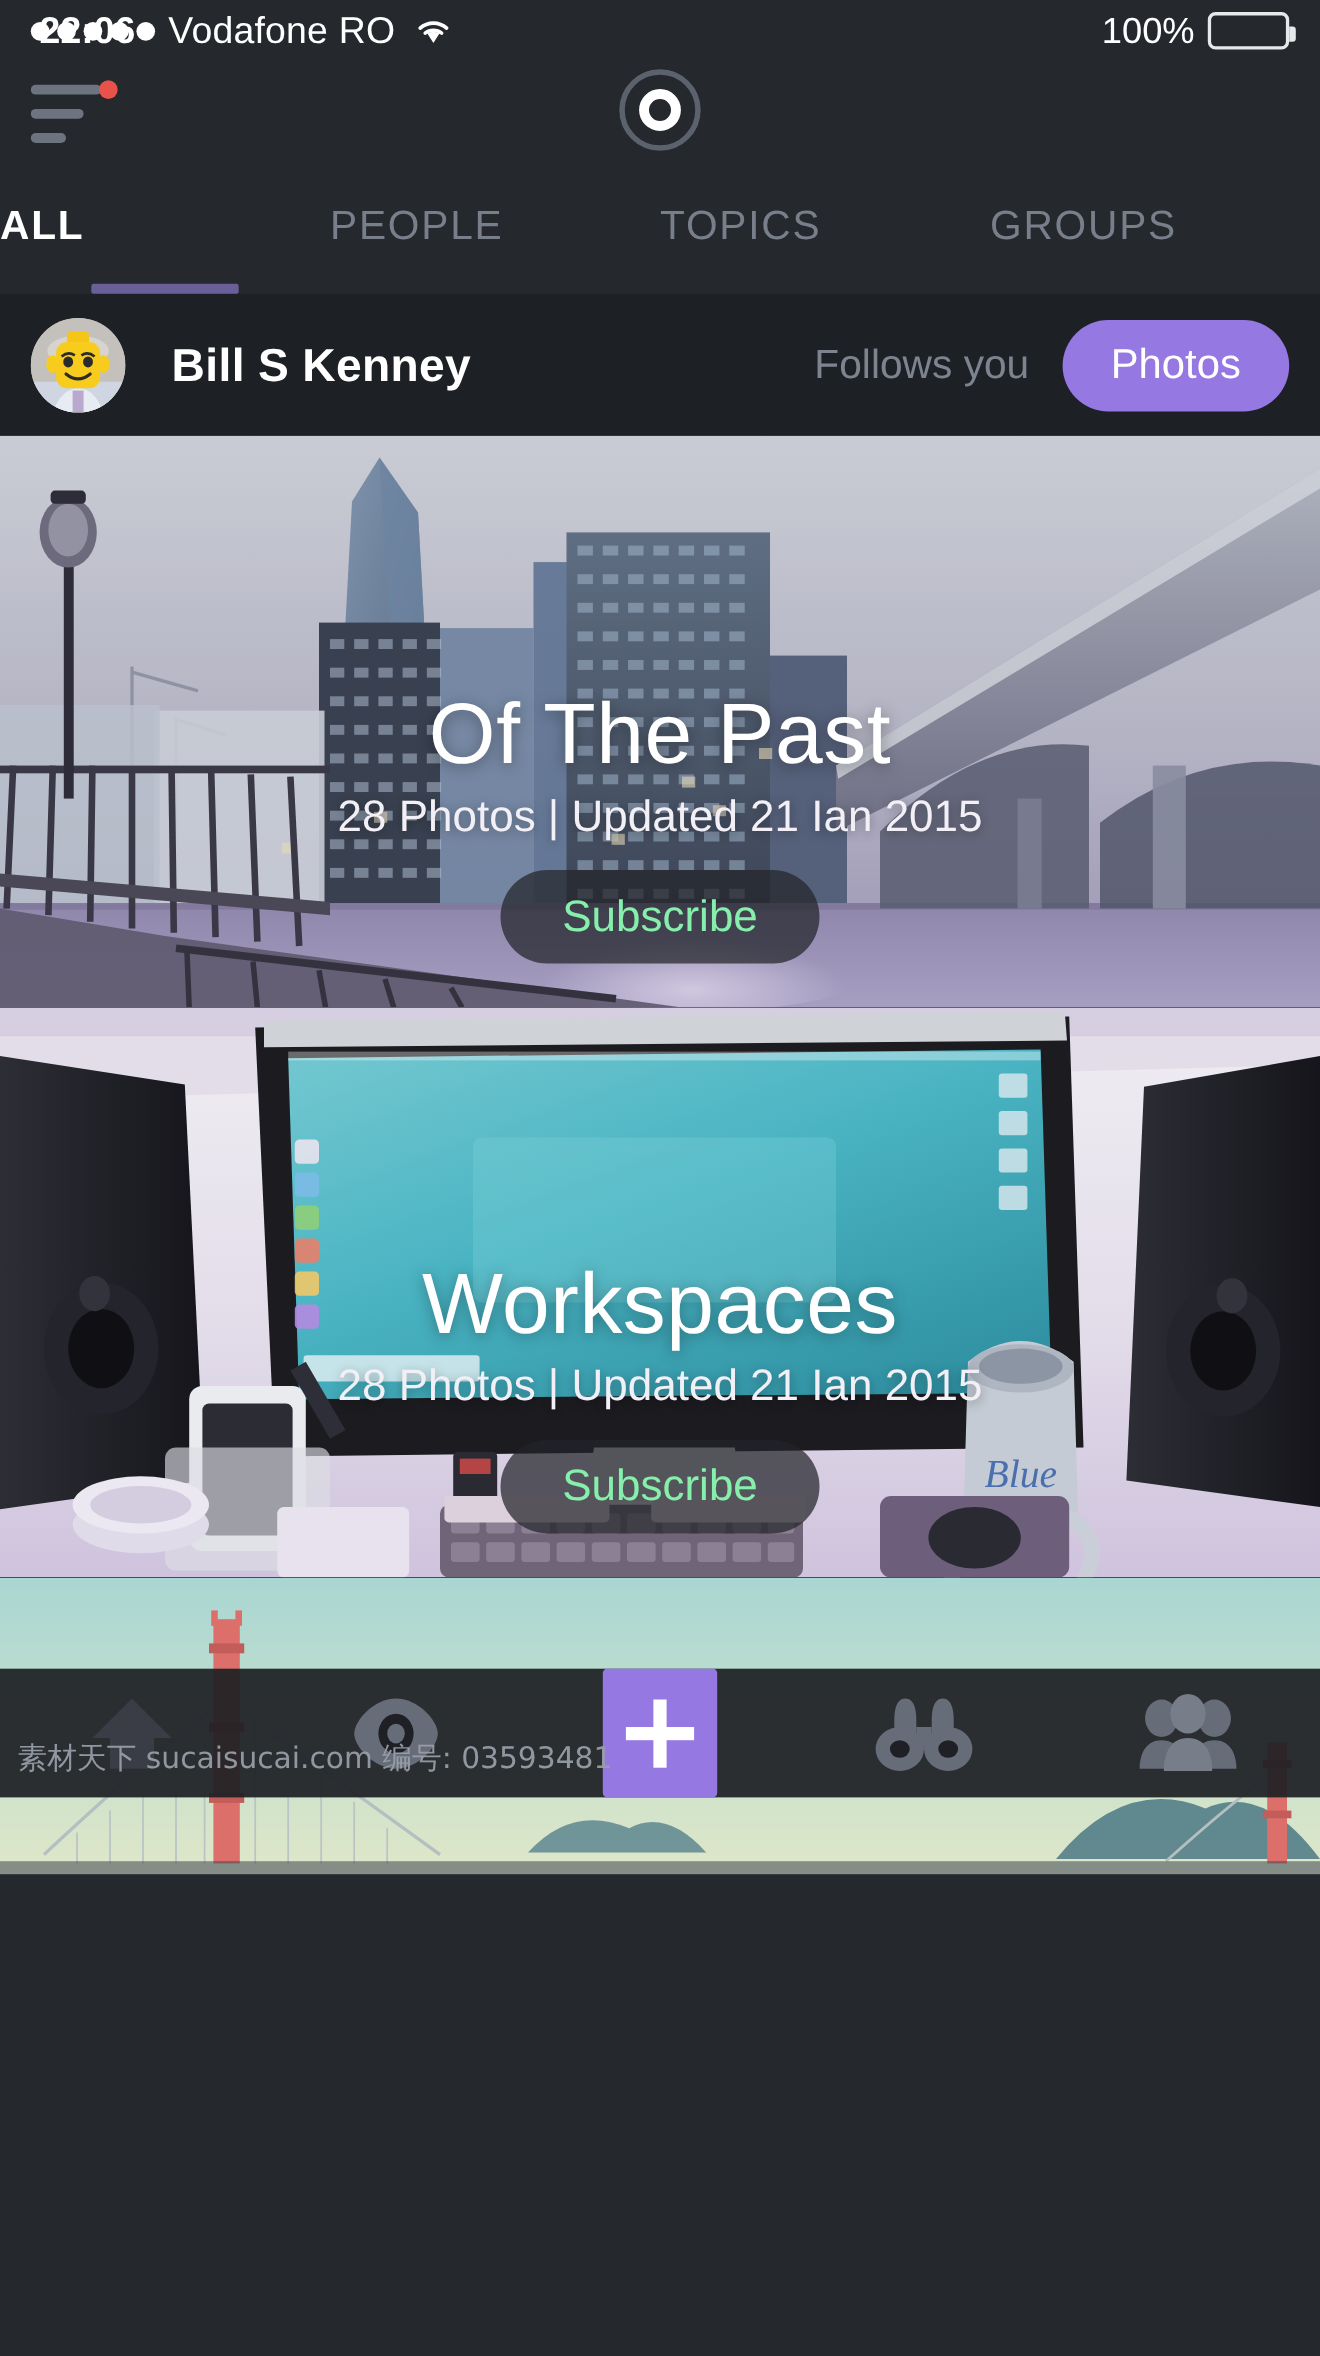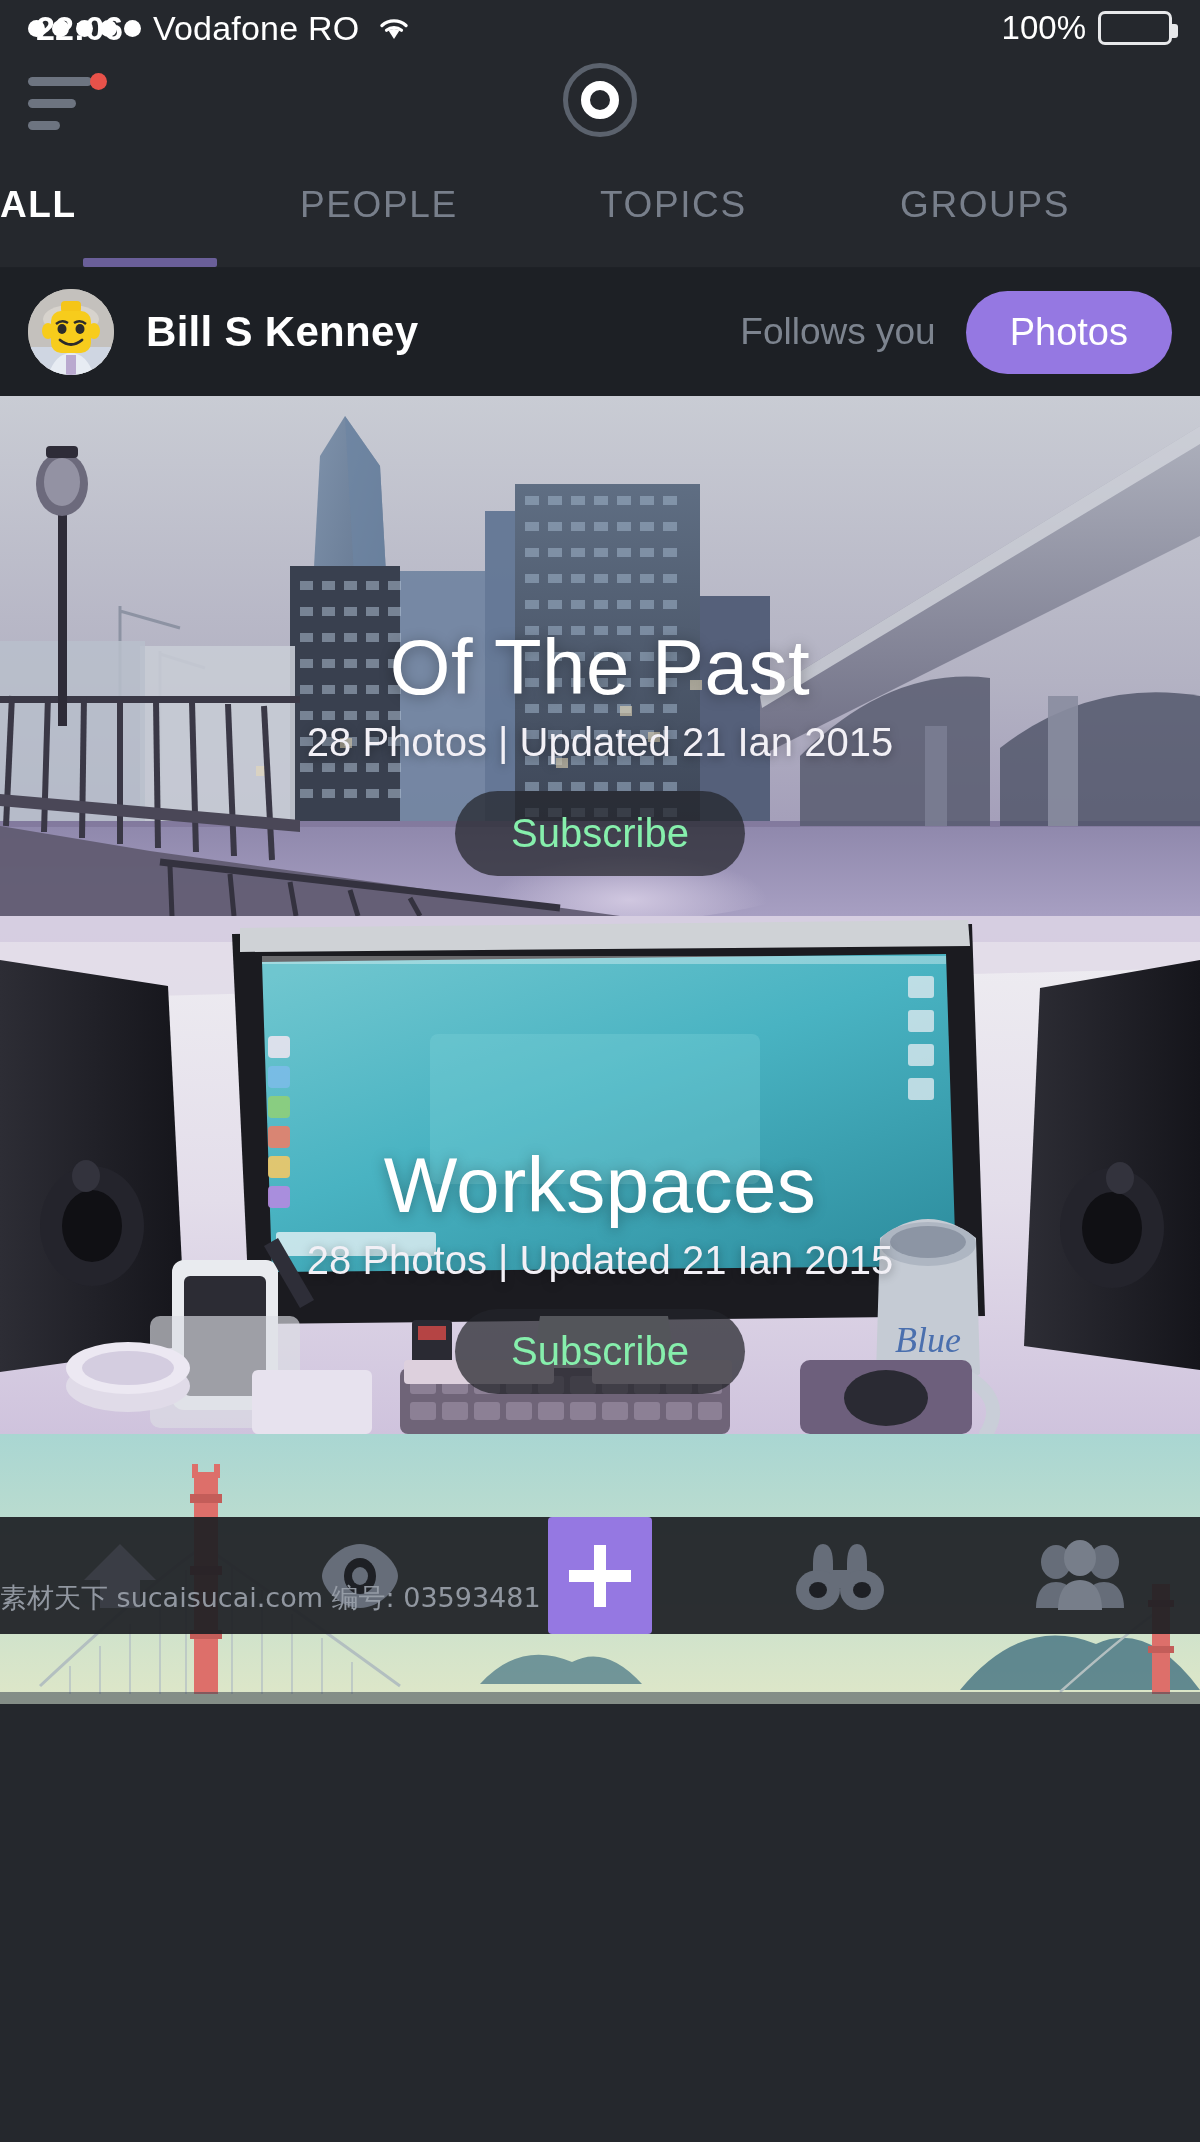--- a/index.html
+++ b/index.html
@@ -87,21 +87,21 @@
   .userrow {
     height:128px; background:#1d2025; display:flex; align-items:center;
     padding:0 28px;
   }
   .avatar {
     width:86px; height:86px; border-radius:50%; overflow:hidden;
     flex:0 0 86px; position:relative; background:#c9c6c2;
   }
   .avatar svg { display:block; width:100%; height:100%; }
   .username {
-    margin-left:32px; color:#ffffff; font-size:42px; font-weight:700;
+    margin-left:42px; color:#ffffff; font-size:42px; font-weight:700;
     letter-spacing:.3px;
   }
   .follows {
     margin-left:auto; color:#7d848f; font-size:37px; margin-right:30px;
   }
   .follow-btn {
     background:#9578e2; color:#fff; font-size:38px;
     padding:20px 44px; border-radius:44px; border:none; cursor:pointer;
     font-family:inherit;
   }
@@ -148,21 +148,21 @@
   }
   .tabitem svg { display:block; }
   .plus-btn {
     width:104px; height:117px; background:#9578e2;
     display:flex; align-items:center; justify-content:center; cursor:pointer;
     border-radius:4px;
   }
 
   
   .watermark {
-    position:absolute; left:0; bottom:18px;
+    position:absolute; left:16px; bottom:18px;
     color:#9aa0aa; font-size:27px; opacity:.92;
     font-family:"DejaVu Sans", sans-serif; white-space:nowrap;
     pointer-events:none;
   }
 </style>
 </head>
 <body>
 
 <div class="phone">
 

